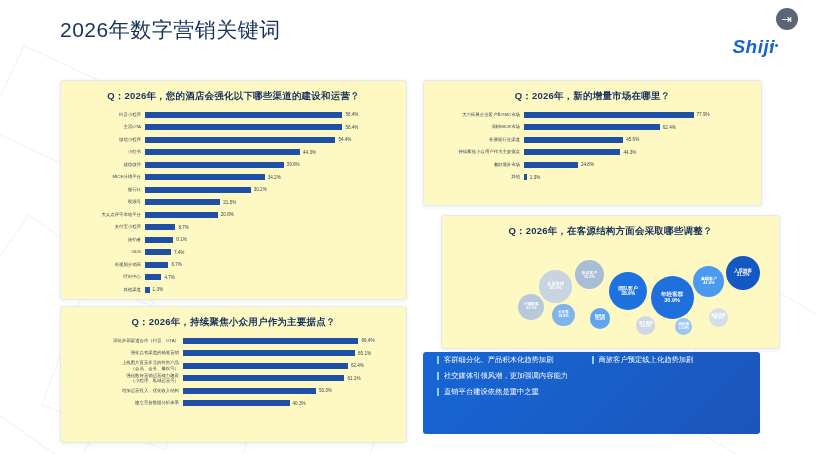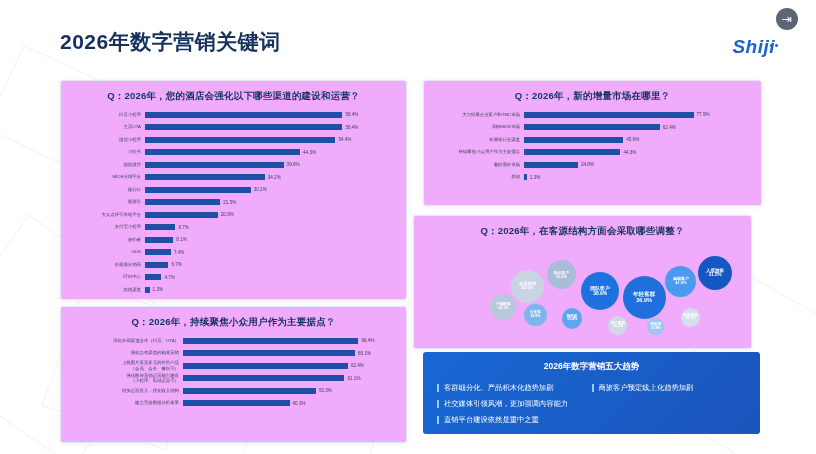--- a/index.html
+++ b/index.html
@@ -13,38 +13,38 @@
   .bg-shape{position:absolute;border:1px solid #e9eef7;opacity:.75;pointer-events:none;}
   .bg1{left:-40px;top:250px;width:180px;height:180px;transform:rotate(35deg);}
   .bg2{left:60px;top:300px;width:130px;height:130px;transform:rotate(20deg);}
   .bg3{left:690px;top:300px;width:160px;height:160px;transform:rotate(30deg);}
   .bg4{left:250px;top:380px;width:120px;height:120px;transform:rotate(18deg);}
   .bg5{left:0px;top:60px;width:90px;height:90px;transform:rotate(25deg);}
 
   .slide{position:absolute;inset:0;}
 
   .page-title{
-    position:absolute;left:60px;top:28px;
-    font-size:21px;font-weight:bold;color:#16325c;letter-spacing:.5px;
+    position:absolute;left:60px;top:16px;
+    font-size:21px;font-weight:normal;color:#16325c;letter-spacing:.5px;
   }
   .logo{
     position:absolute;right:38px;top:36px;
     color:#1763d6;font-size:19px;font-weight:bold;font-style:italic;
     letter-spacing:.5px;
   }
   .logo .dots{display:inline-block;position:relative;top:-6px;margin-left:-7px;}
   .logo .dots i{display:inline-block;width:3px;height:3px;border-radius:50%;background:#1763d6;margin-left:2px;}
   .corner-btn{
     position:absolute;right:18px;top:8px;width:22px;height:22px;border-radius:50%;
     background:#5b6576;color:#fff;display:flex;align-items:center;justify-content:center;
     font-size:12px;
   }
 
   .card{
-    position:absolute;background:#f0abfc;border:1px solid #e3e9f2;border-radius:3px;
+    position:absolute;background:#fef9c3;border:1px solid #e3e9f2;border-radius:3px;
     box-shadow:0 1px 4px rgba(20,40,80,.08);
   }
   .card-title{
     font-size:9.5px;font-weight:bold;color:#16325c;text-align:center;
     padding-top:9px;padding-bottom:4px;letter-spacing:.2px;
   }
 
   
   .bars{padding:2px 10px 8px 6px;}
   .bar-row{display:flex;align-items:center;height:11px;margin-bottom:1.5px;}
@@ -302,21 +302,21 @@
         <div class="bar-row">
           <div class="bar-label">其他</div>
           <div class="bar-track">
             <div class="bar-fill" style="width: 2.82941px;"></div>
             <span class="bar-val">1.3%</span>
           </div>
         </div>
       </div>
   </div>
 
-  <div class="card" id="card4" style="left:413px;top:215px;width:337px;height:132px;">
+  <div class="card" id="card4" style="left:441px;top:215px;width:337px;height:132px;">
     <div class="card-title">Q：2026年，在客源结构方面会采取哪些调整？</div>
     <div class="bubble-wrap" id="chart4">
         <div class="bubble" style="width: 32.68px; height: 32.68px; left: 97.2115px; top: 28px; background: rgb(201, 212, 226); font-size: 4.2484px;">
           <span class="b-label">会员直销</span>
           <span class="b-val">45.0%</span>
         </div>
         <div class="bubble" style="width: 29.24px; height: 29.24px; left: 132.856px; top: 18px; background: rgb(169, 189, 214); font-size: 3.8012px;">
           <span class="b-label">协议客户</span>
           <span class="b-val">30.2%</span>
         </div>
@@ -357,21 +357,20 @@
           <span class="b-val">12.8%</span>
         </div>
         <div class="bubble" style="width: 18.92px; height: 18.92px; left: 267.008px; top: 66px; background: rgb(213, 223, 234); font-size: 3.6px;">
           <span class="b-label">银发客群</span>
           <span class="b-val">10.1%</span>
         </div>
       </div>
   </div>
 
   <div class="trends" style="left:423px;top:352px;width:337px;height:82px;">
-    <div class="trends-title">2026年数字营销五大趋势</div>
     <div class="trend-grid" id="trendgrid">
         <div class="trend-item">
           <span class="bar"></span>
           <span>客群细分化、产品积木化趋势加剧</span>
         </div>
         <div class="trend-item">
           <span class="bar"></span>
           <span>商旅客户预定线上化趋势加剧</span>
         </div>
         <div class="trend-item">

